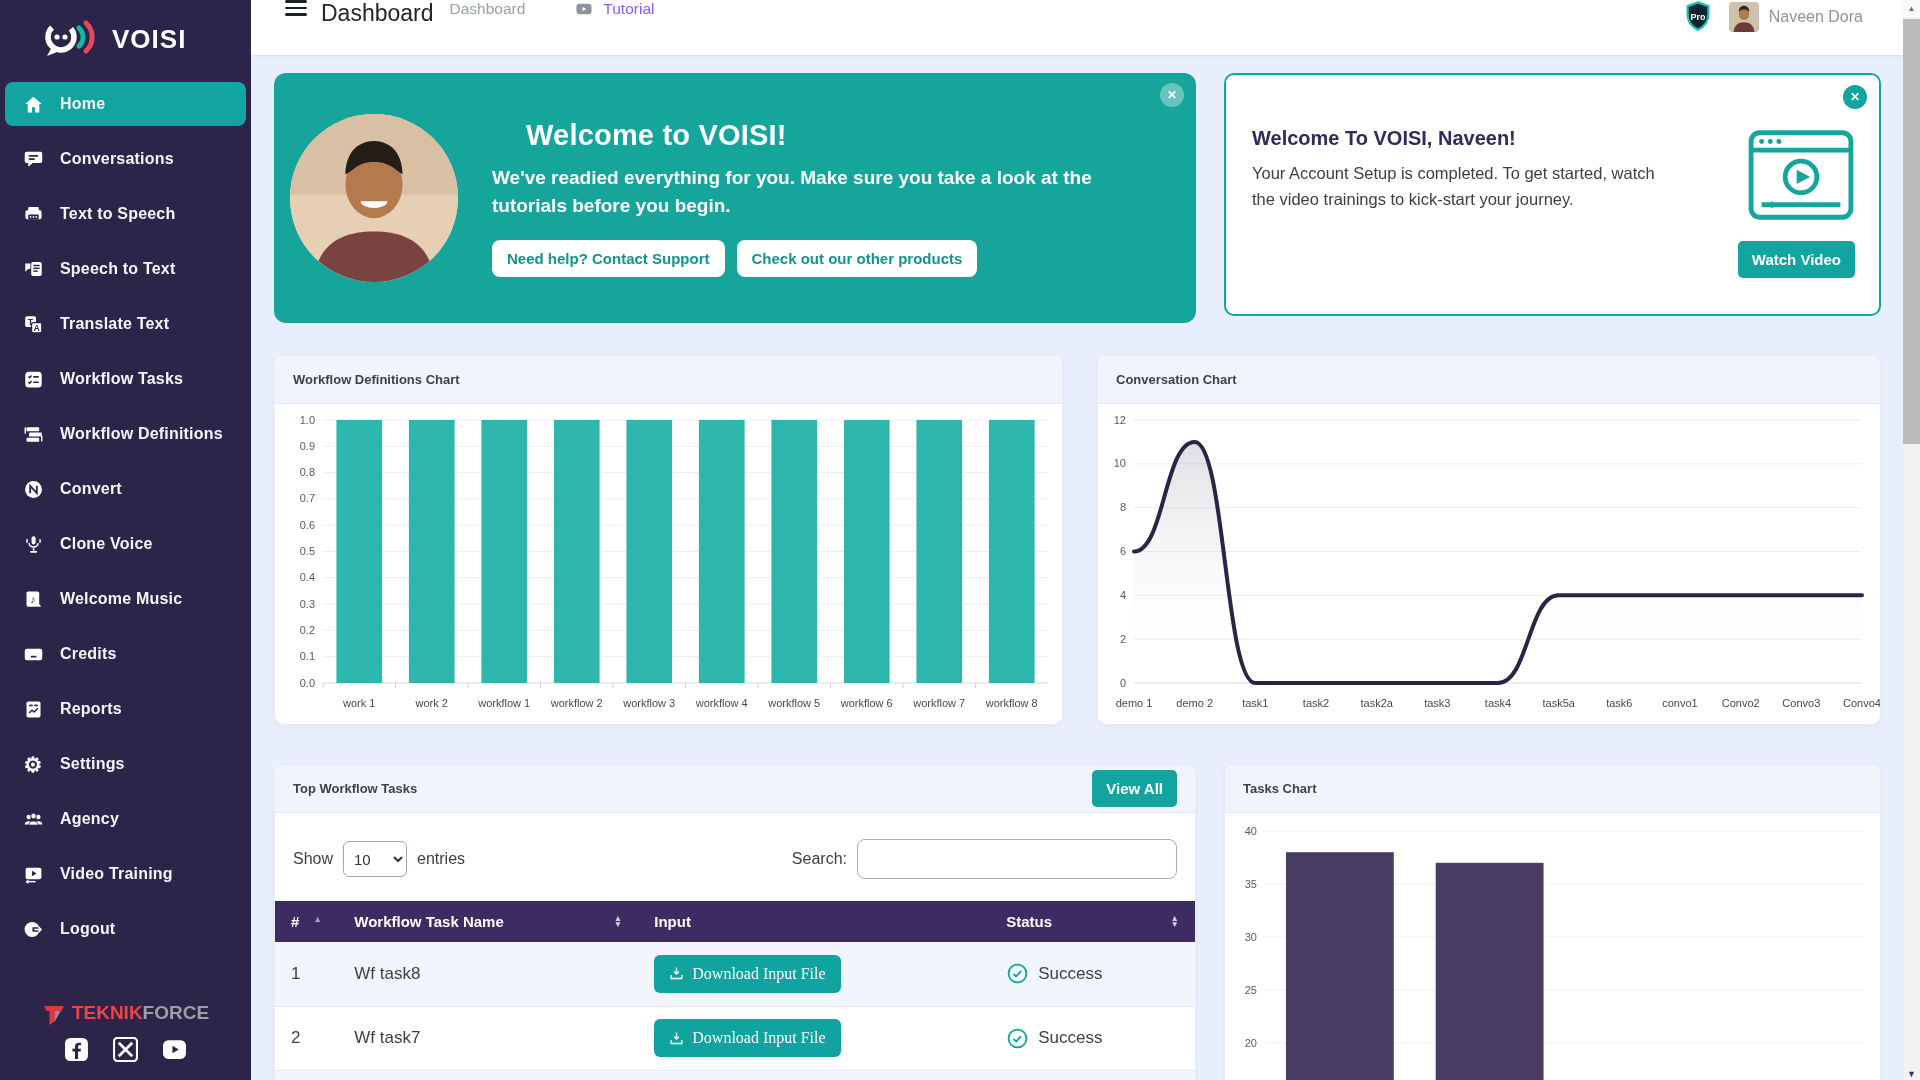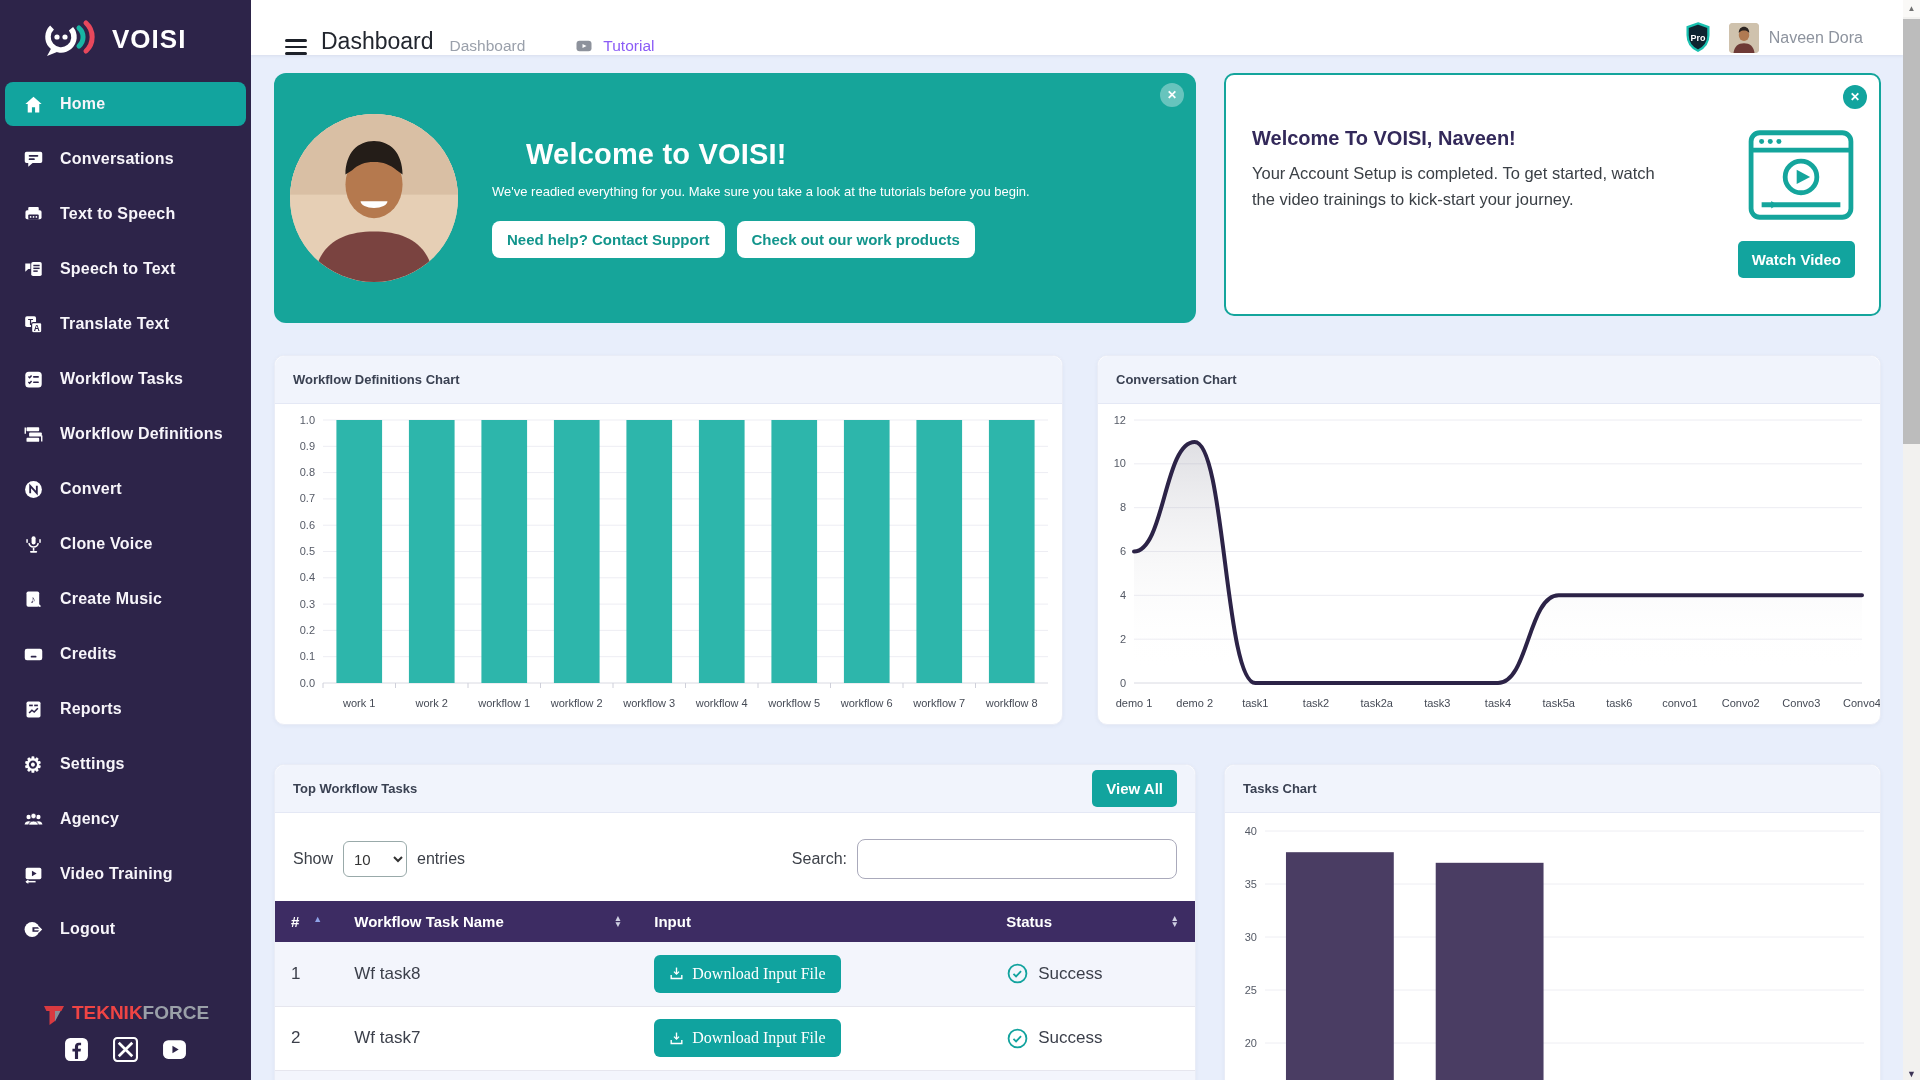--- a/index.html
+++ b/index.html
@@ -23,21 +23,21 @@
   .side-footer { margin-top:auto; padding-bottom:14px; text-align:center; }
   .tf-row { display:flex; align-items:center; justify-content:center; gap:6px; margin-bottom:12px; }
   .tf-row svg { width:24px; height:24px; }
   .tf-red { color:#ef4444; font-weight:bold; font-size:19px; }
   .tf-gray { color:#9aa0a8; font-weight:bold; font-size:19px; }
   .social-row { display:flex; justify-content:center; gap:24px; }
   .social-row svg { width:25px; height:25px; }
 
   
   .topbar { position:fixed; left:251px; top:0; right:17px; height:55px; background:#fff;
-    display:flex; align-items:flex-end; padding:0 40px 0 34px; box-shadow:0 1px 3px rgba(30,40,80,.08); z-index:15; }
+    display:flex; align-items:flex-start; padding:0 40px 0 34px; box-shadow:0 1px 3px rgba(30,40,80,.08); z-index:15; }
   .burger { width:22px; display:flex; flex-direction:column; gap:4px; cursor:pointer; margin-right:14px; }
   .burger span { height:2.6px; background:#1d2129; border-radius:2px; }
   .page-title { font-size:23px; color:#22262e; font-weight:500; margin-right:16px; }
   .crumb { font-size:15.5px; color:#9aa0ab; margin-right:48px; }
   .tutorial { display:flex; align-items:center; gap:8px; cursor:pointer; }
   .tutorial svg { width:22px; height:18px; }
   .tutorial span { font-size:15.5px; color:#8b5cf6; }
   .top-right { margin-left:auto; display:flex; align-items:center; gap:14px; }
   .pro-badge { width:34px; height:34px; cursor:pointer; }
   .user-chip { display:flex; align-items:center; gap:10px; cursor:pointer; }
@@ -59,21 +59,21 @@
   .card-title { font-size:13px; font-weight:600; color:#3a4152; }
 
   
   .banner { width:922px; height:250px; background:#16a59a; border-radius:12px;
     position:relative; display:flex; align-items:center; padding-left:16px; flex:0 0 auto; }
   .banner-avatar { width:168px; height:168px; border-radius:50%; overflow:hidden; flex:0 0 auto;
     background:#e8d3bd; }
   .banner-avatar svg { width:100%; height:100%; }
   .banner-body { padding:0 30px 0 34px; color:#fff; }
   .banner-title { font-size:29px; font-weight:bold; margin-bottom:12px; letter-spacing:.2px;margin-left:34px; }
-  .banner-msg { font-size:13px; font-weight:400; line-height:1.45; max-width:640px; margin-bottom:20px; }
+  .banner-msg { font-size:19px; font-weight:700; line-height:1.45; max-width:640px; margin-bottom:20px; }
   .banner-btns { display:flex; gap:12px; }
   .white-btn { background:#fff; color:#12958c; font-weight:bold; font-size:15px;
     padding:10px 15px; border:none; border-radius:8px; cursor:pointer; }
   .close-circle { position:absolute; top:10px; right:12px; width:24px; height:24px; border-radius:50%;
     display:flex; align-items:center; justify-content:center; cursor:pointer;
     font-size:12px; font-weight:bold; }
   .banner .close-circle { background:rgba(255,255,255,.35); color:#fff; }
 
   
   .welcome-card { flex:1; height:243px; background:#fff; border:2px solid #14a59c; border-radius:10px;
@@ -250,21 +250,21 @@
         <span class="nav-label">Clone Voice</span>
       </div>
       <div class="nav-item">
         <span class="mi">
           <svg viewBox="0 0 24 24">
             <rect x="4" y="2.8" width="14.5" height="17.4" rx="2" fill="#fff"></rect>
             <text x="11.2" y="15.6" font-size="12" fill="#2d2449" text-anchor="middle">♪</text>
             <path d="M15.5 14.5l5.3 5.3-2.2.8-3.4-3.4z" fill="#fff"></path>
           </svg>
         </span>
-        <span class="nav-label">Create Music</span>
+        <span class="nav-label">Welcome Music</span>
       </div>
       <div class="nav-item">
         <span class="mi">
           <svg viewBox="0 0 24 24">
             <rect x="2" y="5.4" width="20" height="13.2" rx="2.6" fill="#fff"></rect>
             <rect x="8.8" y="13.4" width="6.6" height="2.1" rx="1" fill="#2d2449"></rect>
           </svg>
         </span>
         <span class="nav-label">Credits</span>
       </div>
@@ -399,21 +399,21 @@
           <path d="M33 36c0-13 7.5-20 17-20s17 7 17 20l-3.5-2.5C59.5 30 55.5 28.5 50 28.5S40.5 30 37 33.5z" fill="#241d18"></path>
           <path d="M42 52a8 4 0 0016 0" fill="#fff"></path>
           <path d="M14 100c2-22 16-30 36-30s34 8 36 30z" fill="#7a4340"></path>
           </svg>
       </div>
       <div class="banner-body">
         <div class="banner-title">Welcome to VOISI!</div>
         <div class="banner-msg">We've readied everything for you. Make sure you take a look at the tutorials before you begin.</div>
         <div class="banner-btns">
           <button class="white-btn">Need help? Contact Support</button>
-          <button class="white-btn">Check out our work products</button>
+          <button class="white-btn">Check out our other products</button>
         </div>
       </div>
     </section>
 
     <section class="welcome-card">
       <span class="close-circle">✕</span>
       <div class="wc-text">
         <div class="wc-title">Welcome To VOISI, Naveen!</div>
         <div class="wc-msg">Your Account Setup is completed. To get started, watch the video trainings to kick-start your journey.</div>
       </div>

